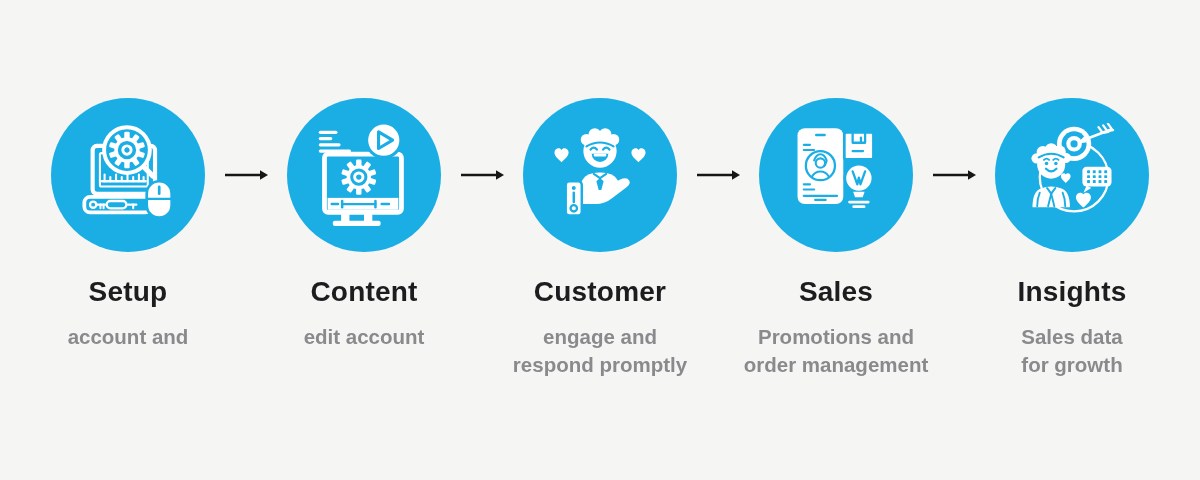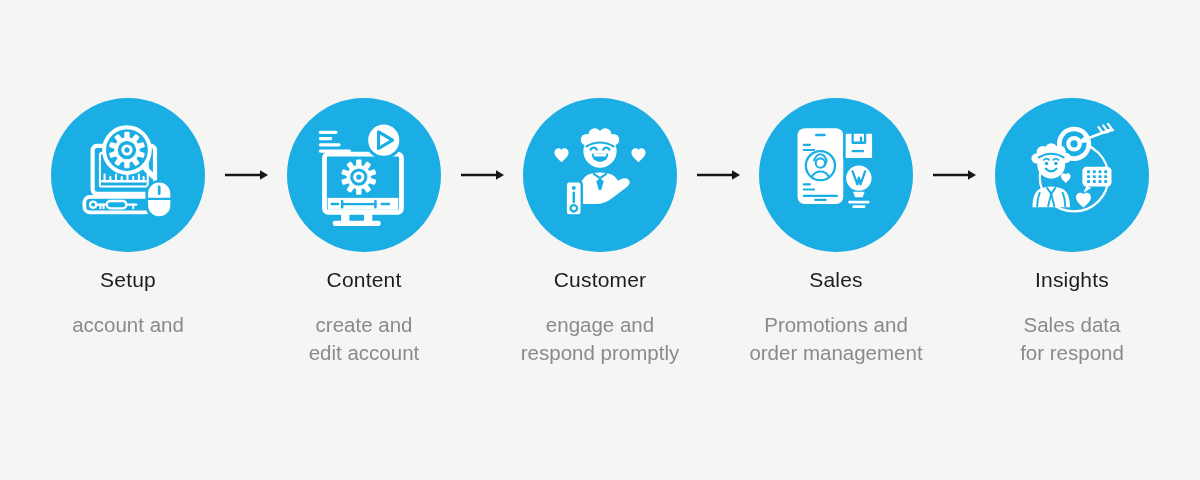--- a/index.html
+++ b/index.html
@@ -23,25 +23,25 @@
   .circle{
     width:154px;height:154px;border-radius:50%;
     background:var(--circle-fill,#1AAEE5);
     display:flex;align-items:center;justify-content:center;
     flex:none;
   }
   .circle svg{width:104px;height:104px;display:block;}
   .connector{width:46px;height:154px;display:flex;align-items:center;justify-content:center;flex:none;}
   .connector svg{width:46px;height:16px;display:block;}
   .step-title{
-    margin-top:10px;font-size:21px;font-weight:400;
+    margin-top:22px;font-size:28px;font-weight:700;
     color:var(--title-text,#1D1D1F);letter-spacing:.2px;line-height:36px;
   }
   .step-desc{
-    margin-top:13px;font-size:20.5px;line-height:27.5px;font-weight:400;
+    margin-top:13px;font-size:20.5px;line-height:27.5px;font-weight:700;
     color:var(--subtitle-text,#8A8A8E);text-align:center;
   }
   
   .sw{stroke:var(--icon,#fff);fill:none;stroke-linecap:round;stroke-linejoin:round;}
   .fw{fill:var(--icon,#fff);}
   .sb{stroke:var(--circle-fill,#1AAEE5);fill:none;stroke-linecap:round;stroke-linejoin:round;}
   .fb{fill:var(--circle-fill,#1AAEE5);}
   .mag{fill:var(--circle-fill,#1AAEE5);stroke:var(--icon,#fff);}
   .wb{fill:var(--icon,#fff);stroke:var(--circle-fill,#1AAEE5);}
   .arrow-line{stroke:var(--arrow,#161616);}
@@ -153,21 +153,20 @@
           <rect x="28" y="86" width="8" height="8.5" class="fw"></rect>
           <rect x="50" y="86" width="8" height="8.5" class="fw"></rect>
           <rect x="20" y="94" width="46" height="5" rx="2" class="fw"></rect>
 
           <circle cx="69" cy="16.5" r="16.5" class="wb" stroke-width="3"></circle>
           <path d="M64,8.5 L77.5,16.5 L64,24.5 Z" class="sb" stroke-width="3"></path>
         </svg>
       </div>
       <div class="step-title">Content</div>
       <div class="step-desc">
-        <div>create and</div>
         <div>edit account</div>
       </div>
     </div>
 
     <div class="connector">
       <svg viewBox="0 0 46 16">
         <line x1="2" y1="8" x2="37" y2="8" class="arrow-line" stroke-width="2.4"></line>
         <polygon points="37,3.2 45,8 37,12.8" class="arrow-head"></polygon>
       </svg>
     </div>
@@ -312,18 +311,18 @@
           <line x1="26" y1="62.5" x2="30" y2="68" class="sb" stroke-width="2"></line>
           <line x1="34" y1="62.5" x2="30" y2="68" class="sb" stroke-width="2"></line>
           <path d="M19,67 q-2.5,6 -2.5,13" class="sb" stroke-width="1.8"></path>
           <path d="M41,67 q2.5,6 2.5,13" class="sb" stroke-width="1.8"></path>
           <path d="M30,68 l-3,12 M30,68 l3,12" class="sb" stroke-width="1.8"></path>
         </svg>
       </div>
       <div class="step-title">Insights</div>
       <div class="step-desc">
         <div>Sales data</div>
-        <div>for respond</div>
+        <div>for growth</div>
       </div>
     </div>
 
   </div>
 </div>
 
 </body></html>

